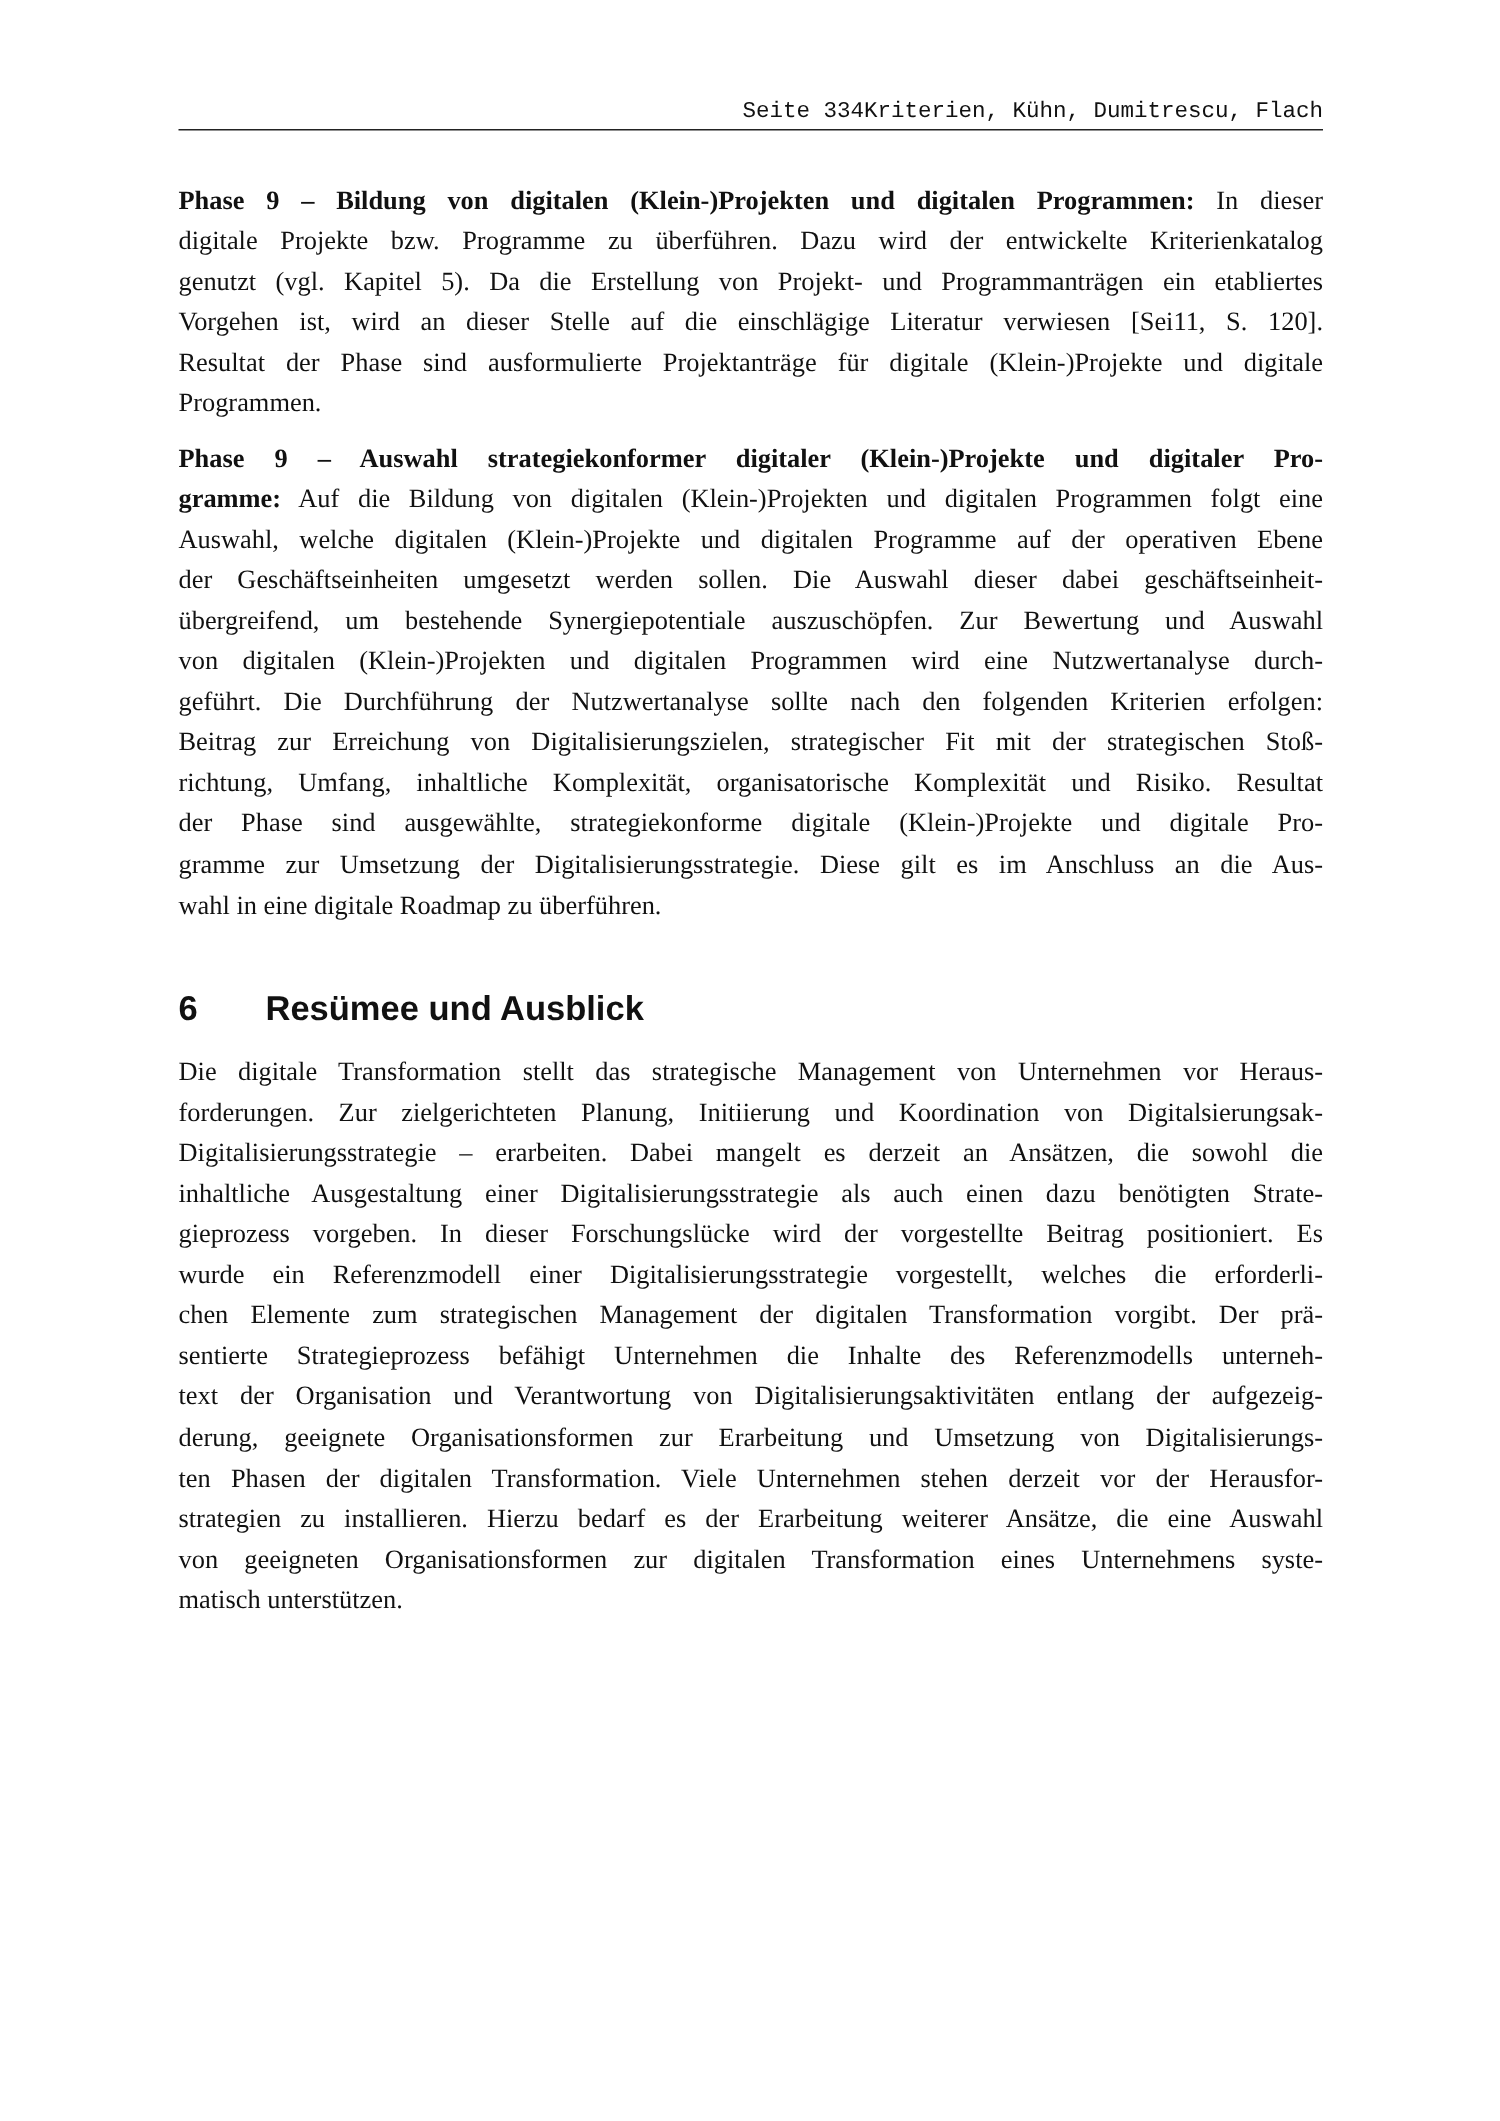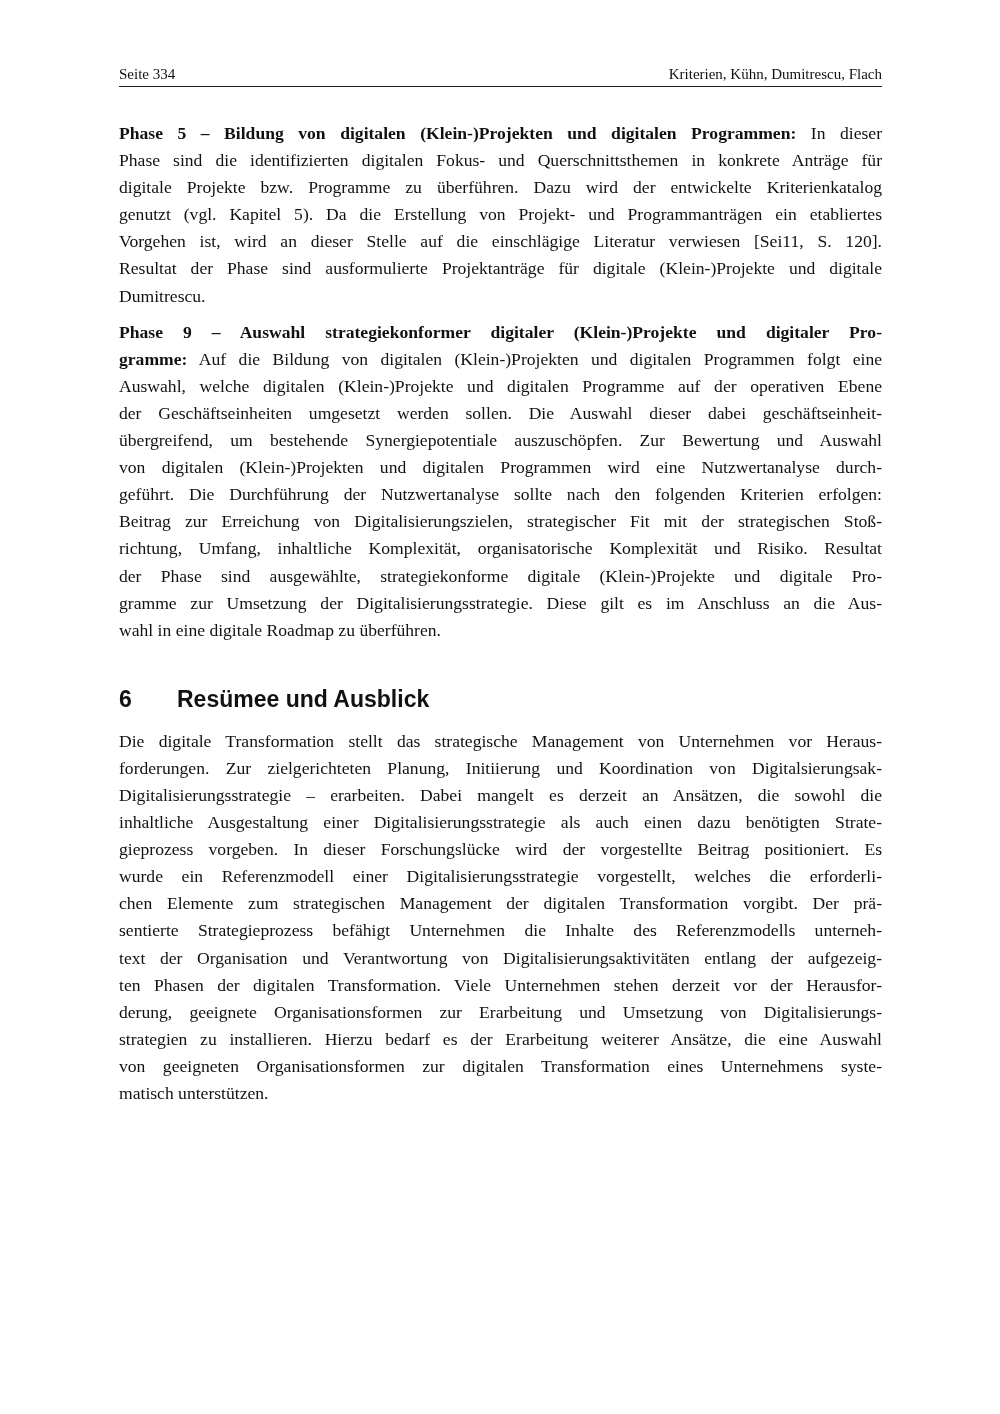--- a/index.html
+++ b/index.html
@@ -1,20 +1,20 @@
 <!DOCTYPE html>
 <html><head>
   <meta charset="utf-8">
   <style>
     html, body { margin: 0; padding: 0; background: #ffffff; }
     body { width: 1000px; height: 1414px; position: relative; overflow: hidden; color: #111; }
     .page-header {
       position: absolute; left: 119px; top: 66px; width: 763px;
-      display: flex; justify-content: space-between; align-items: baseline;
-      font-family: Liberation Serif, serif; font-size: 15px;
+      display: flex; justify-content: flex-end; align-items: baseline;
+      font-family: Liberation Mono, monospace; font-size: 15px;
       padding-bottom: 3px; border-bottom: 1.3px solid #222;
     }
     .content {
       position: absolute; left: 119px; top: 120px; width: 763px;
       font-family: "Liberation Serif", serif; font-size: 17.6px; line-height: 27.1px;
       text-align: justify; hyphens: manual;
     }
     .content p { margin: 0; }
     .para-gap { margin-top: 9px !important; }
     .bold { font-weight: bold; }
@@ -30,27 +30,26 @@
 </head>
 <body>
 
 <div class="page-header">
   <span>Seite 334</span>
   <span>Kriterien, Kühn, Dumitrescu, Flach</span>
 </div>
 
 <div class="content">
   <p>
-    <span class="line"><span class="bold">Phase 5 – Bildung von digitalen (Klein-)Projekten und digitalen Programmen:</span><span> In dieser</span></span>
-    <span class="line">Phase sind die identifizierten digitalen Fokus- und Querschnittsthemen in konkrete Anträge für</span>
+    <span class="line"><span class="bold">Phase 9 – Bildung von digitalen (Klein-)Projekten und digitalen Programmen:</span><span> In dieser</span></span>
     <span class="line">digitale Projekte bzw. Programme zu überführen. Dazu wird der entwickelte Kriterienkatalog</span>
     <span class="line">genutzt (vgl. Kapitel 5). Da die Erstellung von Projekt- und Programmanträgen ein etabliertes</span>
     <span class="line">Vorgehen ist, wird an dieser Stelle auf die einschlägige Literatur verwiesen [Sei11, S. 120].</span>
     <span class="line">Resultat der Phase sind ausformulierte Projektanträge für digitale (Klein-)Projekte und digitale</span>
-    <span class="line last">Dumitrescu.</span>
+    <span class="line last">Programmen.</span>
   </p>
 
   <p class="para-gap">
     <span class="line bold">Phase 9 – Auswahl strategiekonformer digitaler (Klein-)Projekte und digitaler Pro-</span>
     <span class="line"><span class="bold">gramme:</span><span> Auf die Bildung von digitalen (Klein-)Projekten und digitalen Programmen folgt eine</span></span>
     <span class="line">Auswahl, welche digitalen (Klein-)Projekte und digitalen Programme auf der operativen Ebene</span>
     <span class="line">der Geschäftseinheiten umgesetzt werden sollen. Die Auswahl dieser dabei geschäftseinheit-</span>
     <span class="line">übergreifend, um bestehende Synergiepotentiale auszuschöpfen. Zur Bewertung und Auswahl</span>
     <span class="line">von digitalen (Klein-)Projekten und digitalen Programmen wird eine Nutzwertanalyse durch-</span>
     <span class="line">geführt. Die Durchführung der Nutzwertanalyse sollte nach den folgenden Kriterien erfolgen:</span>
@@ -69,19 +68,19 @@
   <p>
     <span class="line">Die digitale Transformation stellt das strategische Management von Unternehmen vor Heraus-</span>
     <span class="line">forderungen. Zur zielgerichteten Planung, Initiierung und Koordination von Digitalsierungsak-</span>
     <span class="line">Digitalisierungsstrategie – erarbeiten. Dabei mangelt es derzeit an Ansätzen, die sowohl die</span>
     <span class="line">inhaltliche Ausgestaltung einer Digitalisierungsstrategie als auch einen dazu benötigten Strate-</span>
     <span class="line">gieprozess vorgeben. In dieser Forschungslücke wird der vorgestellte Beitrag positioniert. Es</span>
     <span class="line">wurde ein Referenzmodell einer Digitalisierungsstrategie vorgestellt, welches die erforderli-</span>
     <span class="line">chen Elemente zum strategischen Management der digitalen Transformation vorgibt. Der prä-</span>
     <span class="line">sentierte Strategieprozess befähigt Unternehmen die Inhalte des Referenzmodells unterneh-</span>
     <span class="line">text der Organisation und Verantwortung von Digitalisierungsaktivitäten entlang der aufgezeig-</span>
+    <span class="line">derung, geeignete Organisationsformen zur Erarbeitung und Umsetzung von Digitalisierungs-</span>
     <span class="line">ten Phasen der digitalen Transformation. Viele Unternehmen stehen derzeit vor der Herausfor-</span>
-    <span class="line">derung, geeignete Organisationsformen zur Erarbeitung und Umsetzung von Digitalisierungs-</span>
     <span class="line">strategien zu installieren. Hierzu bedarf es der Erarbeitung weiterer Ansätze, die eine Auswahl</span>
     <span class="line">von geeigneten Organisationsformen zur digitalen Transformation eines Unternehmens syste-</span>
     <span class="line last">matisch unterstützen.</span>
   </p>
 </div>
 
 </body></html>

